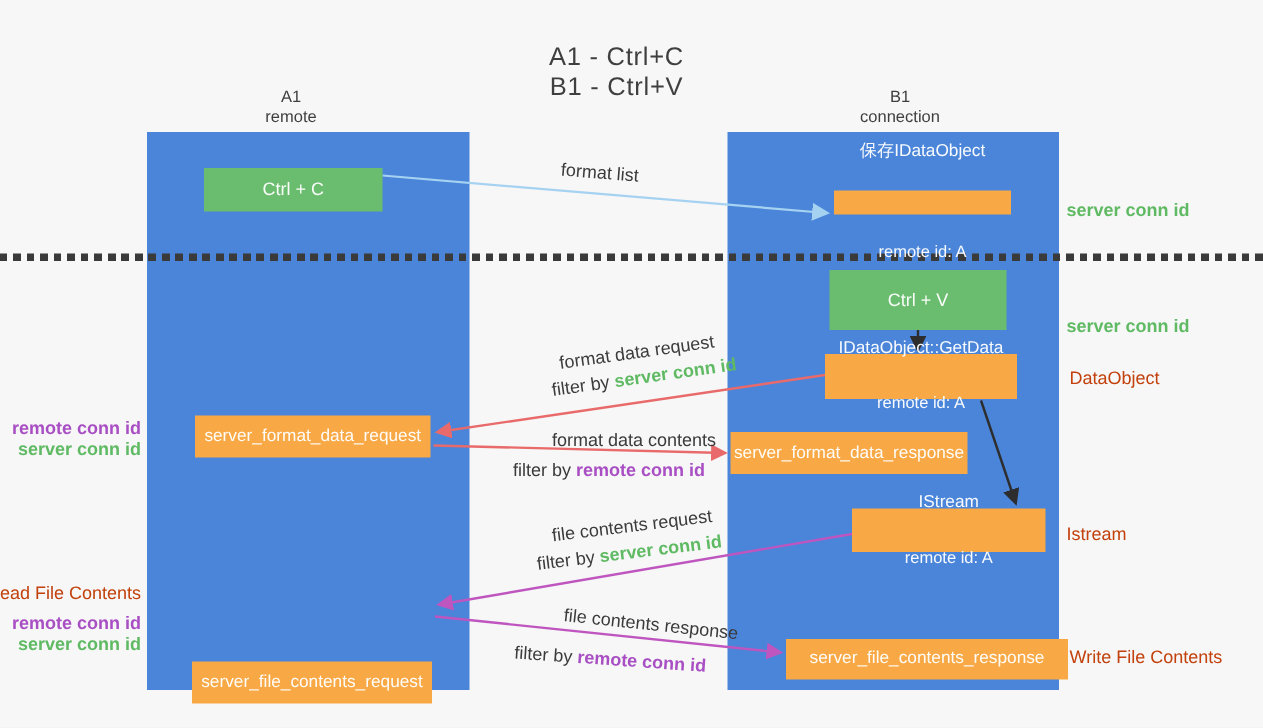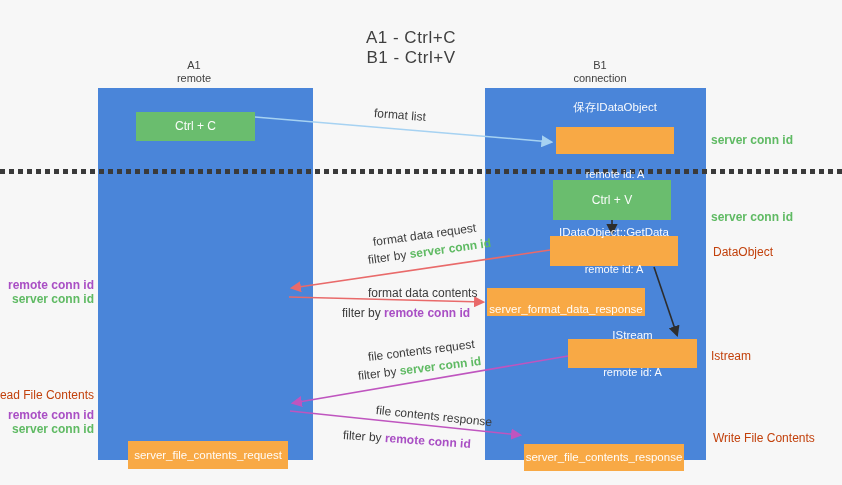--- a/index.html
+++ b/index.html
@@ -70,49 +70,52 @@
     <line x1="550" y1="250" x2="292" y2="288" stroke="#e96a6a" stroke-width="1.6" marker-end="url(#ah-red)"></line>
     <line x1="289" y1="297" x2="483" y2="302" stroke="#e96a6a" stroke-width="1.6" marker-end="url(#ah-red)"></line>
     <line x1="568" y1="356" x2="293" y2="403" stroke="#bf55bf" stroke-width="1.6" marker-end="url(#ah-mag)"></line>
     <line x1="290" y1="411" x2="520" y2="435" stroke="#bf55bf" stroke-width="1.6" marker-end="url(#ah-mag)"></line>
   </svg>
 
   <div class="abs box green" style="left:136px;top:112px;width:119px;height:29px;">
     <div>Ctrl + C</div>
   </div>
 
-  <div class="abs box orange" style="left:556px;top:127px;width:118px;height:27px;gap:30px;">
+  <div class="abs box orange" style="left:556px;top:127px;width:118px;height:16px;gap:30px;">
     <div>保存IDataObject</div>
     <div class="l2">remote id: A</div>
   </div>
 
   <div class="abs box green" style="left:553px;top:180px;width:118px;height:40px;">
     <div>Ctrl + V</div>
   </div>
 
   <div class="abs box orange" style="left:550px;top:236px;width:128px;height:30px;text-align:center;">
     <div>IDataObject::GetData</div>
     <div class="l2">remote id: A</div>
   </div>
 
+  <div class="abs box orange" style="left:130px;top:277px;width:157px;height:28px;">
+    <div>server_format_data_request</div>
+  </div>
 
-  <div class="abs box orange" style="left:487px;top:288px;width:158px;height:28px;justify-content:flex-end;">
+  <div class="abs box orange" style="left:487px;top:288px;width:158px;height:28px;">
     <div>server_format_data_response</div>
   </div>
 
   <div class="abs box orange" style="left:568px;top:339px;width:129px;height:29px;">
     <div>IStream</div>
     <div class="l2">remote id: A</div>
   </div>
 
   <div class="abs box orange" style="left:128px;top:393px;width:160px;height:28px;margin-top:48px;">
     <div>server_file_contents_request</div>
   </div>
 
-  <div class="abs box orange" style="left:524px;top:444px;width:160px;height:27px;">
+  <div class="abs box orange" style="left:524px;top:426px;width:188px;height:27px;">
     <div>server_file_contents_response</div>
   </div>
 
   <div class="abs lbl" style="left:374px;top:106px;transform:rotate(4.5deg);">format list</div>
 
   <div class="abs lbl" style="left:373px;top:235px;transform:rotate(-8deg);">format data request</div>
   <div class="abs lbl" style="left:368px;top:253px;transform:rotate(-8deg);">
     <span>filter by</span>
     <span class="g">server conn id</span>
   </div>

